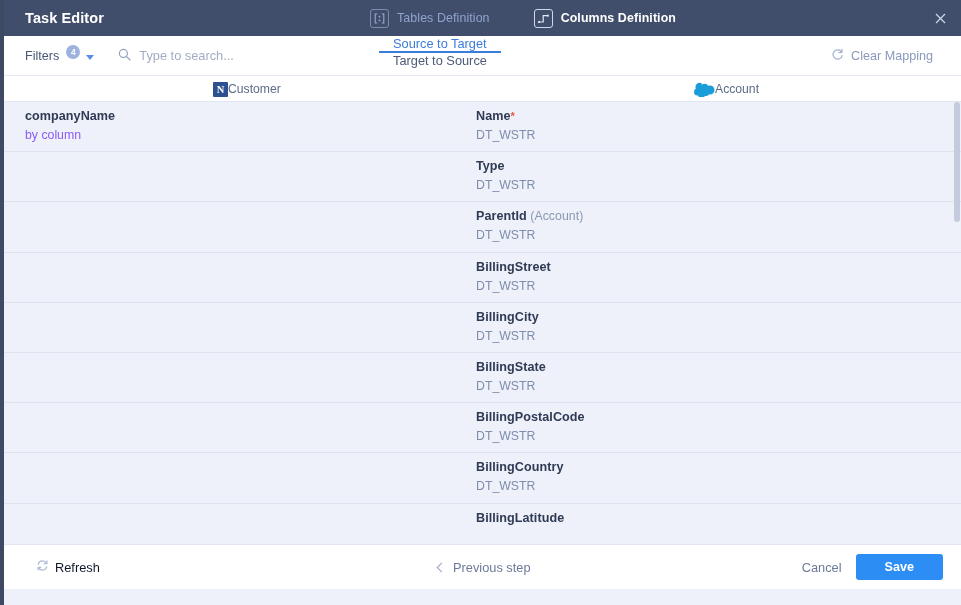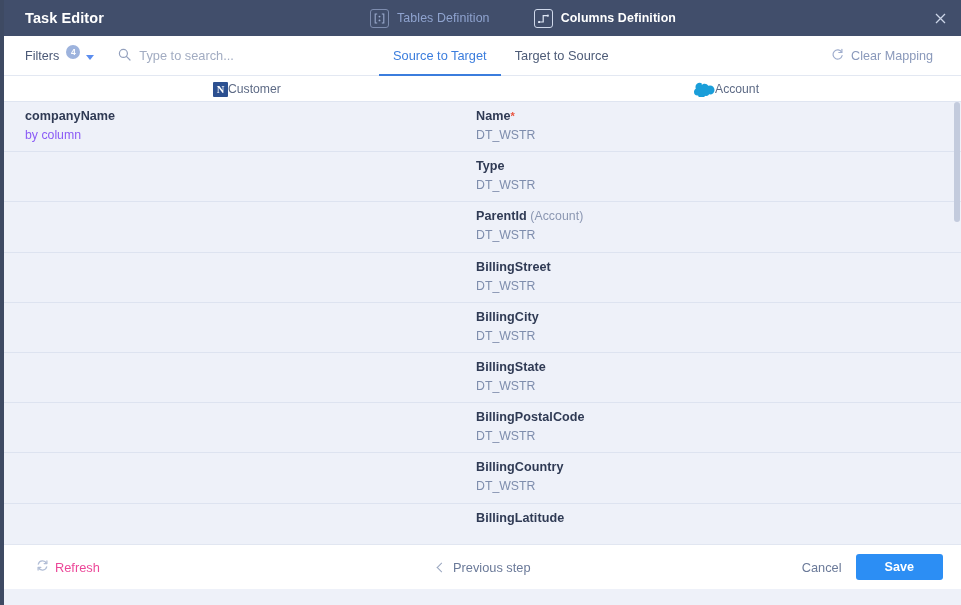--- a/index.html
+++ b/index.html
@@ -156,20 +156,21 @@
   }
   .search-input::placeholder { color: #a2acc2; }
 
   .mode-tabs {
     position: absolute;
     left: 379px;
     top: 0;
     height: 40px;
     display: flex;
     align-items: stretch;
+    flex-direction: column;
   }
   .mtab {
     display: flex;
     align-items: center;
     padding: 0 14px;
     font-size: 12.8px;
     color: #4d5b77;
     cursor: pointer;
     user-select: none;
     border-bottom: 2px solid transparent;
@@ -298,21 +299,21 @@
     z-index: 15;
   }
   .refresh {
     display: flex;
     align-items: center;
     gap: 6px;
     margin-left: 36px;
     cursor: pointer;
     user-select: none;
   }
-  .refresh-label { font-size: 12.8px; color: #ec4899; }
+  .refresh-label { font-size: 12.8px; color: #0f172a; }
 
   .prev-step {
     position: absolute;
     left: 438px;
     display: flex;
     align-items: center;
     gap: 8px;
     cursor: pointer;
     user-select: none;
   }

